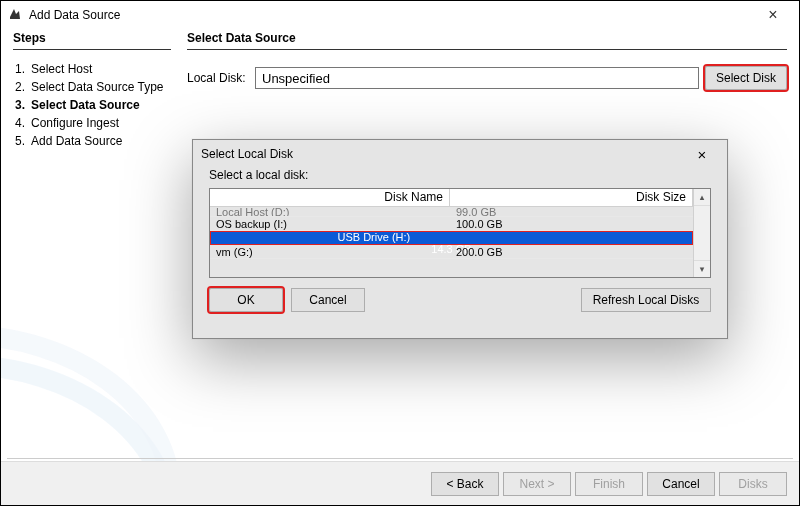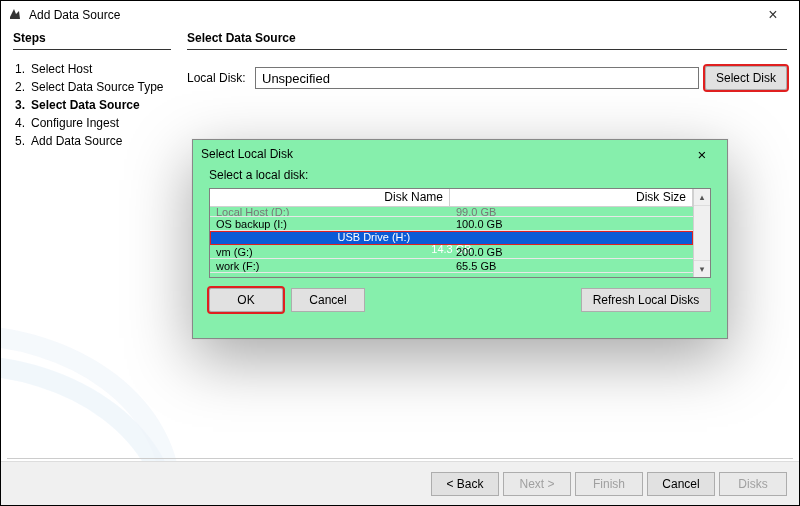--- a/index.html
+++ b/index.html
@@ -53,21 +53,21 @@
     .bg-swoosh::before, .bg-swoosh::after {
       content:""; position:absolute; border:20px solid #3a7bbf; border-radius:50%; width:400px; height:300px; left:-260px;
     }
     .bg-swoosh::before { bottom:-230px; border-color:#5aa0d8; }
     .bg-swoosh::after { bottom:-200px; opacity:.6; }
     
     .dialog {
       position:absolute;
       left:191px; top:138px;
       width:536px; height:200px;
-      background:#86efac;
+      background:#e5e5e5;
       border:1px solid #888;
       box-shadow: 0 20px 60px rgba(0,0,0,.35), 0 0 0 1px rgba(0,0,0,.02);
     }
     .dlg-titlebar { height:28px; display:flex; align-items:center; padding:0 8px; }
     .dlg-titlebar .title { font-size:12px; }
     .dlg-titlebar .close { margin-left:auto; font-size:15px; cursor:pointer; width:34px; text-align:center; }
     .dlg-body { padding: 0 16px; }
     .dlg-body .prompt { font-size:12px; margin-bottom:6px; }
     .table-wrap { border:1px solid #808080; height:90px; position:relative; display:flex; }
     .table-inner { flex:1; overflow:hidden; }
@@ -162,24 +162,20 @@
               <div class="td size">100.0 GB</div>
             </div>
             <div class="trow selected">
               <div class="td name">USB Drive (H:)</div>
               <div class="td size">14.3 GB</div>
             </div>
             <div class="trow">
               <div class="td name">vm (G:)</div>
               <div class="td size">200.0 GB</div>
             </div>
-            <div class="trow">
-              <div class="td name">work (F:)</div>
-              <div class="td size">65.5 GB</div>
-            </div>
           </div>
       </div>
       <div class="vscroll">
         <div class="arrow up">▴</div>
         <div class="arrow down">▾</div>
       </div>
     </div>
     <div class="dlg-buttons">
       <button class="btn ok">OK</button>
       <button class="btn">Cancel</button>

